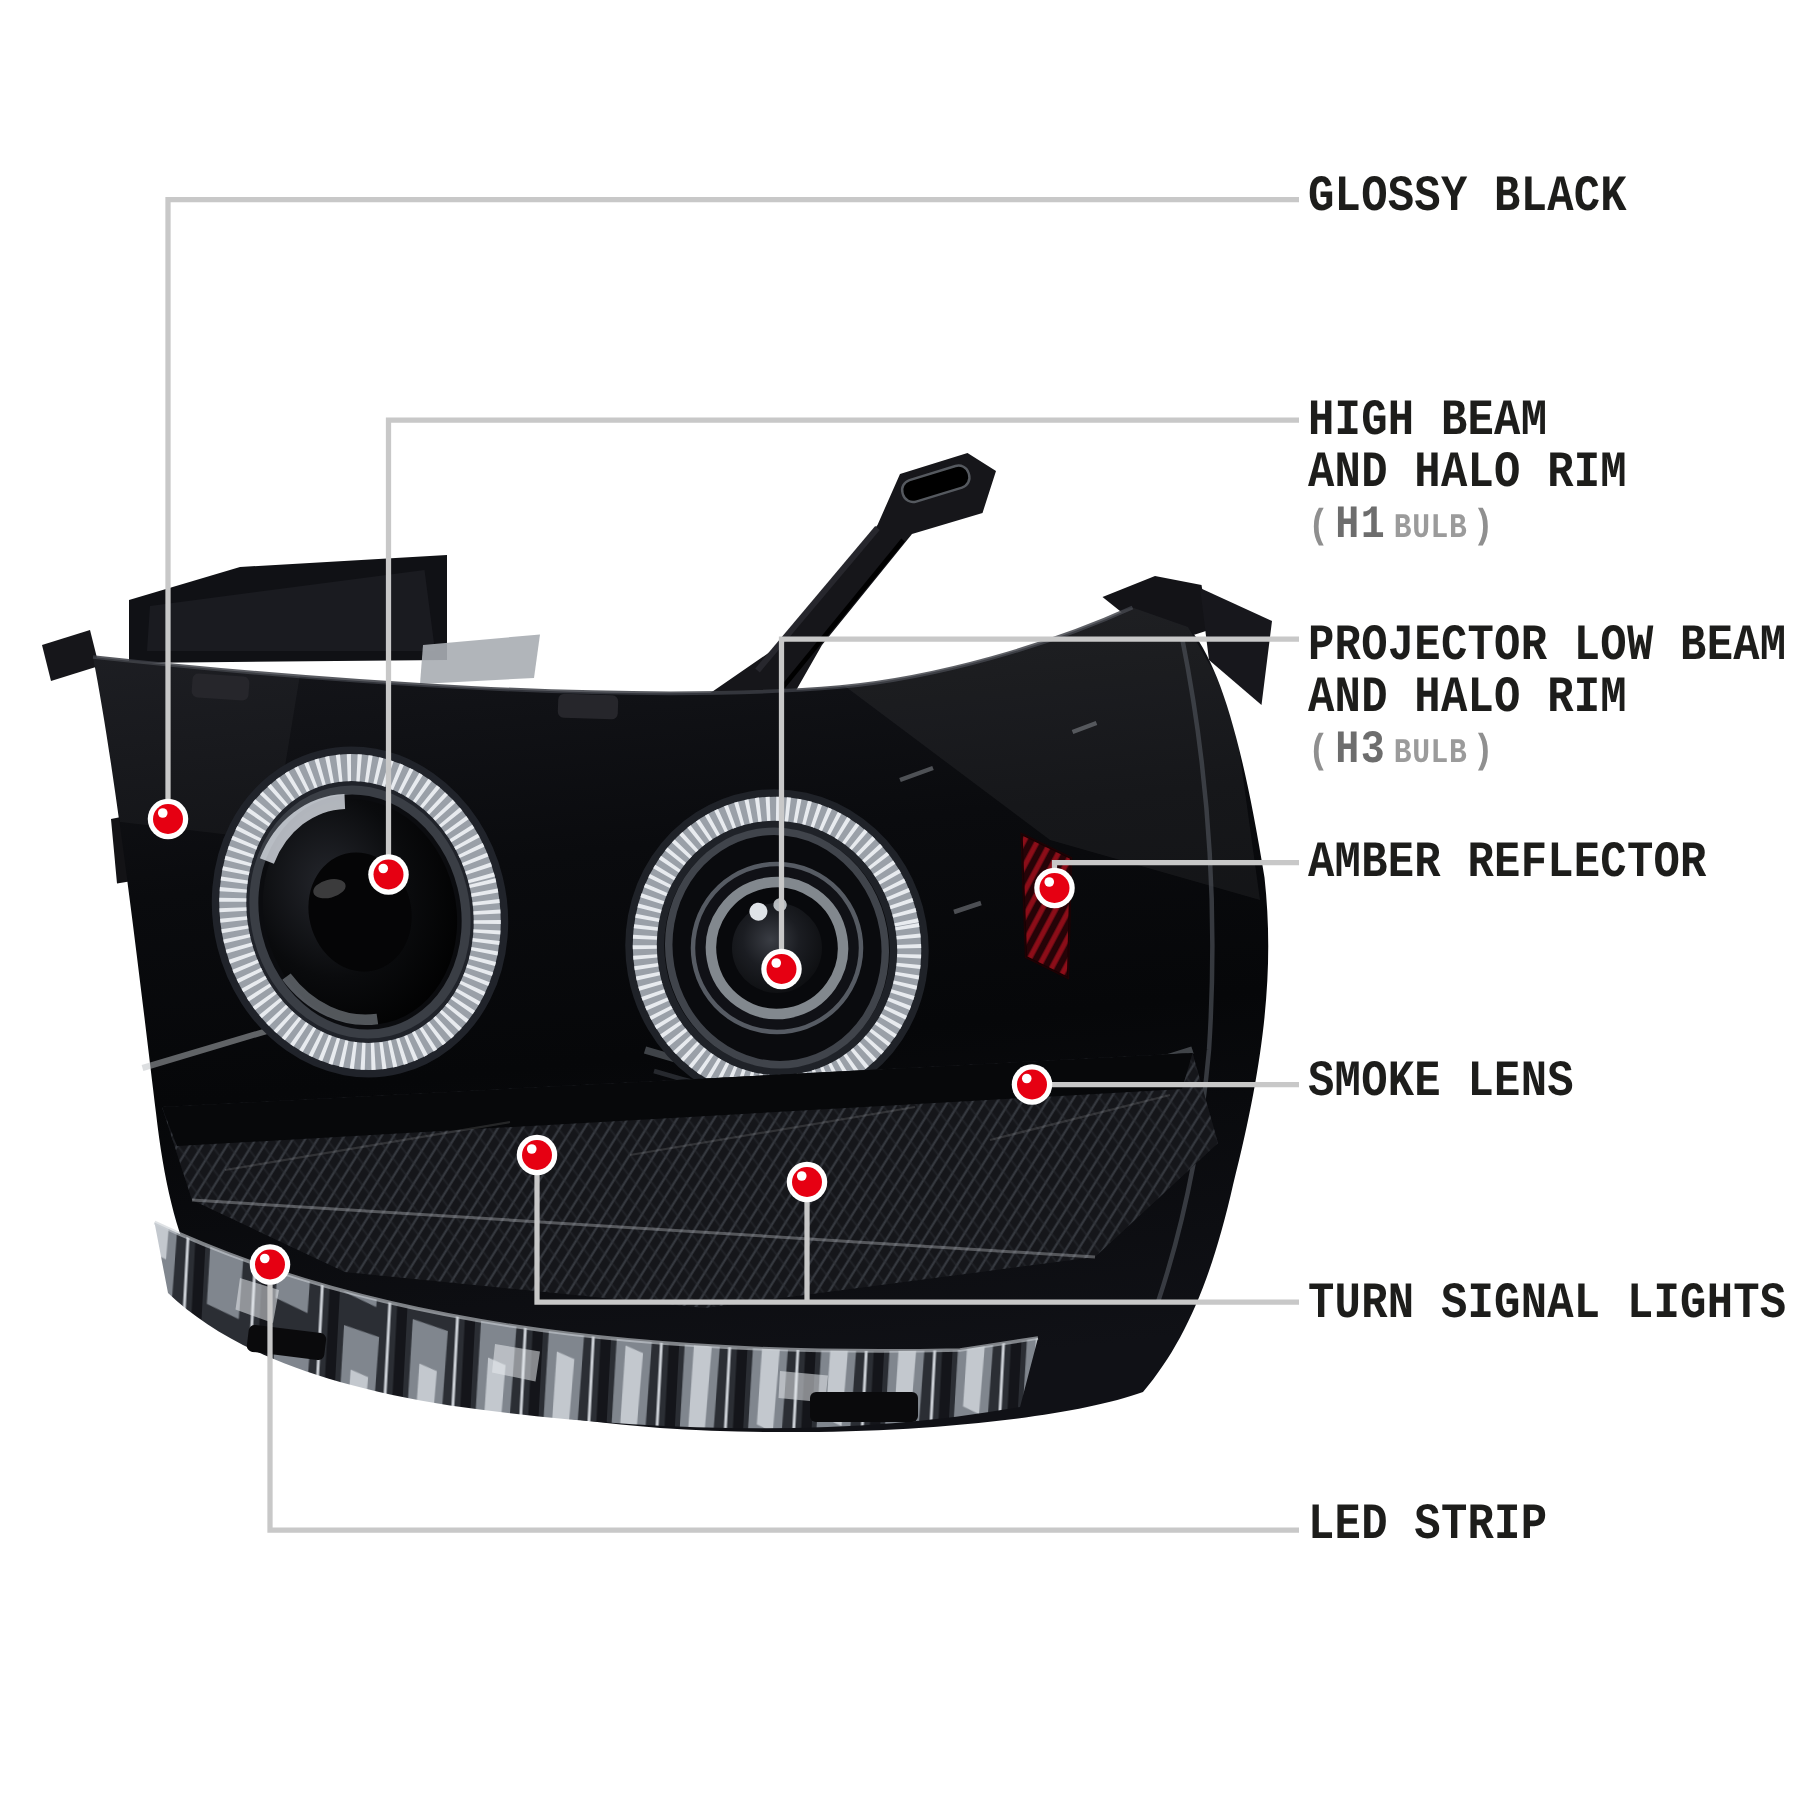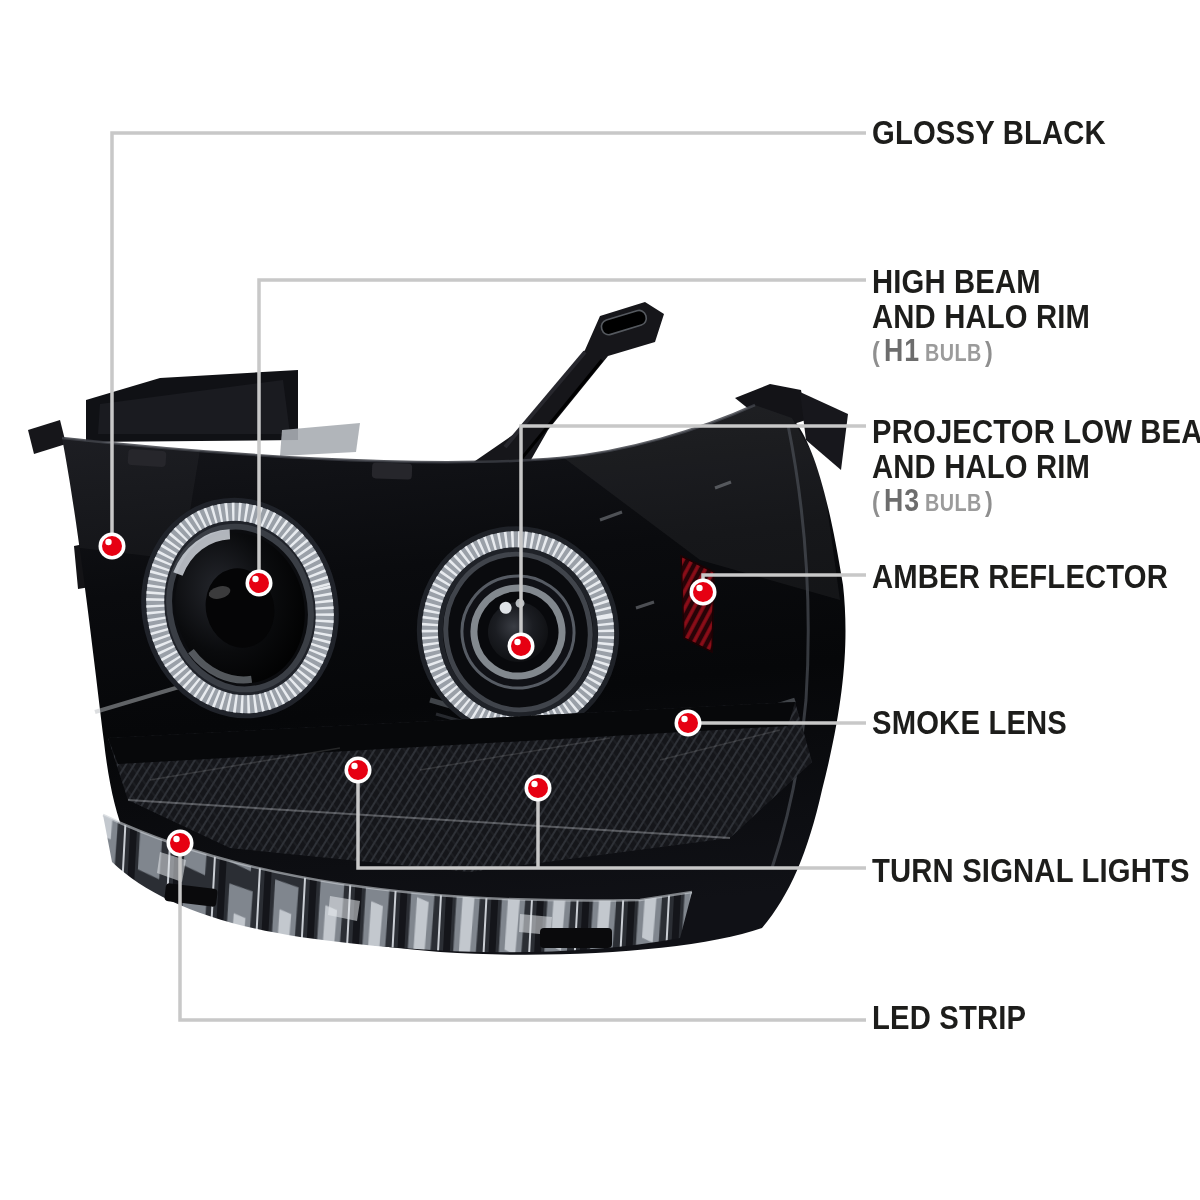--- a/index.html
+++ b/index.html
@@ -1,18 +1,18 @@
 <!DOCTYPE html>
 <html><head>
 <meta charset="utf-8">
 <style>
   html,body{margin:0;padding:0;background:#ffffff;}
   .stage{
     position:relative;width:1200px;height:1200px;background:#ffffff;
-    font-family:Liberation Sans, sans-serif;overflow:hidden;
+    font-family:Liberation Mono, monospace;overflow:hidden;
   }
   .art{position:absolute;left:0;top:0;width:1200px;height:1200px;}
   .label{
     position:absolute;left:872px;color:#1d1d1b;font-weight:700;
     font-size:34px;line-height:35px;letter-spacing:.2px;white-space:nowrap;
     transform:scaleX(.86);transform-origin:left top;
   }
   .bulb-line{font-size:26px;line-height:34px;font-weight:700;color:#8f8f8f;letter-spacing:1px;}
   .bulb-open,.bulb-close{color:#8f8f8f;font-size:27px;}
   .bulb-code{color:#6d6d6d;font-size:31px;margin:0 6px 0 4px;}

